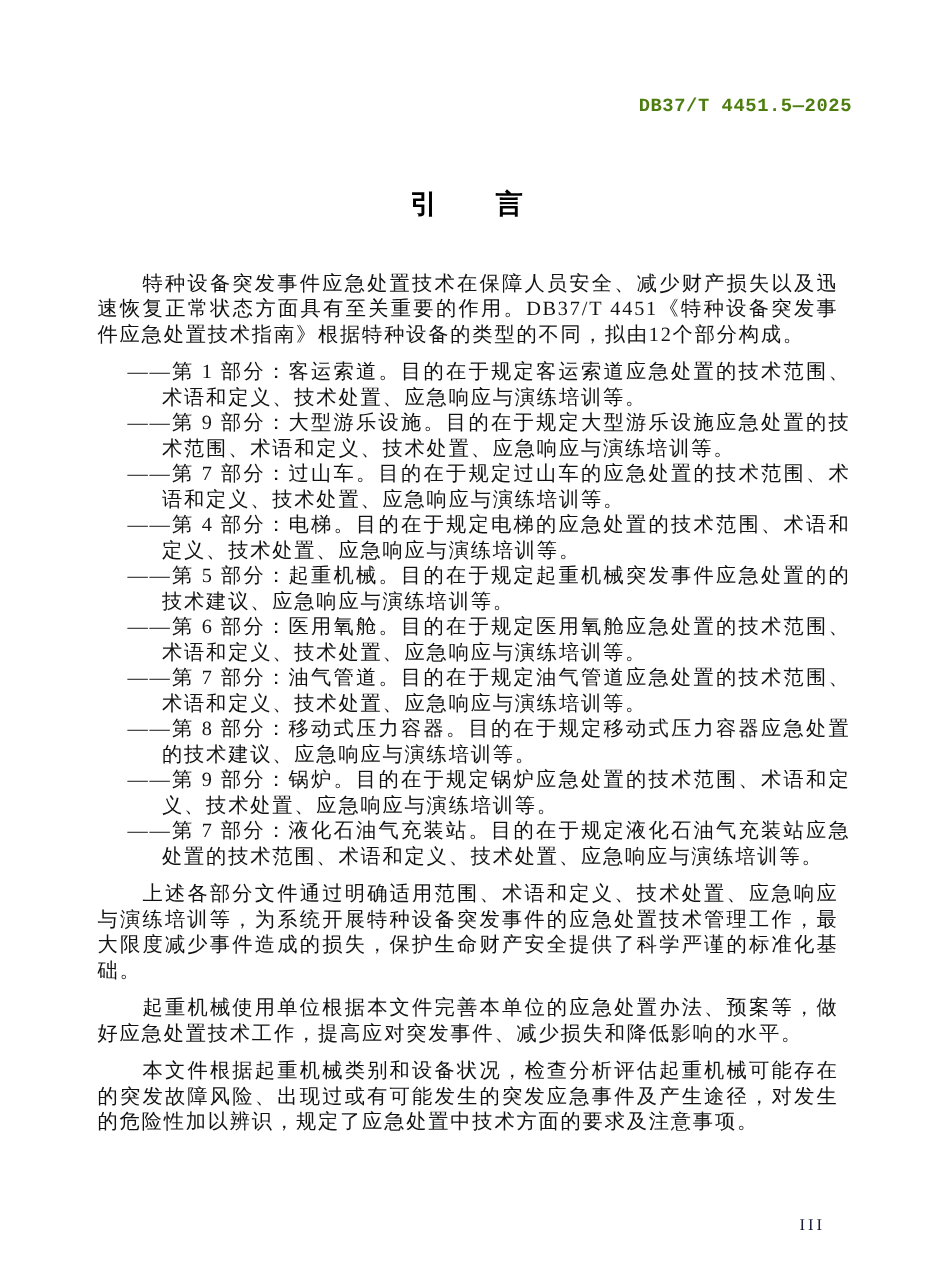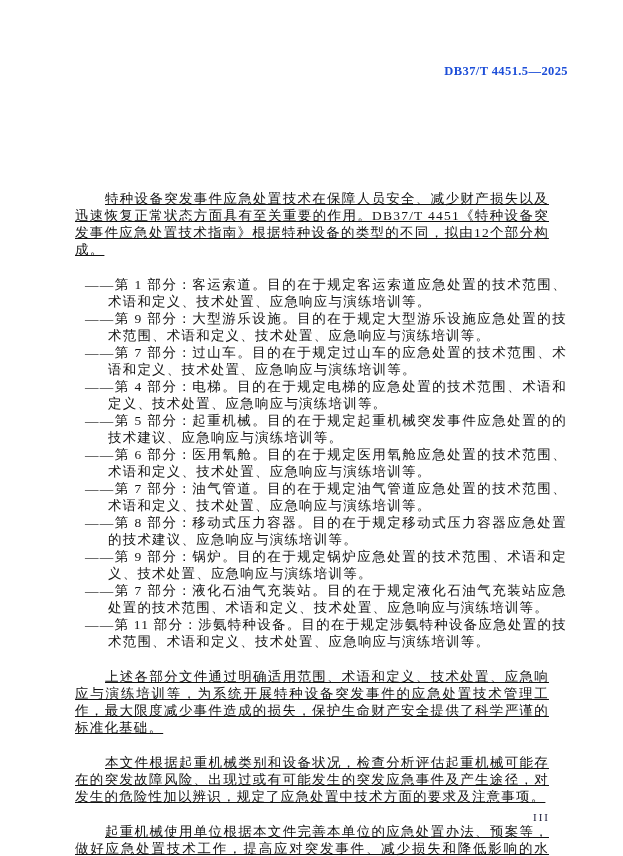--- a/index.html
+++ b/index.html
@@ -13,25 +13,25 @@
     height: 856px;
     background: #ffffff;
     overflow: hidden;
     font-family: "Liberation Serif", "DejaVu Serif", serif;
     color: #121212;
   }
   .doc-code {
     position: absolute;
     top: 64px;
     right: 55px;
-    font-family: Liberation Serif, serif;
+    font-family: Liberation Mono, monospace;
     font-weight: bold;
     font-size: 12.5px;
     letter-spacing: 0.4px;
-    color: #1d4ed8;
+    color: #4d7c0f;
     white-space: nowrap;
   }
   .doc-title {
     position: absolute;
     top: 124px;
     left: 0;
     width: 100%;
     text-align: center;
     font-family: "Liberation Sans", "DejaVu Sans", sans-serif;
     font-weight: bold;
@@ -44,23 +44,22 @@
     top: 172px;
     left: 57px;
     width: 510px;
     font-size: 13.5px;
     line-height: 17px;
     letter-spacing: 1.2px;
     text-align: justify;
     color: #121212;
   }
   .para {
-    margin: 18px;
+    margin: 8px;
     text-indent: 30px;
-    text-decoration: underline;
   }
   .part {
     margin: 0;
     padding-left: 51px;
     text-indent: -23px;
   }
   .page-num {
     position: absolute;
     top: 811px;
     left: 533px;
@@ -70,38 +69,38 @@
     color: #1c1c3a;
   }
 </style>
 </head>
 <body>
 
 <div class="page">
 
   <div class="doc-code">DB37/T 4451.5—2025</div>
 
+  <div class="doc-title">引　　言</div>
 
   <div class="content">
 
     <p class="para">特种设备突发事件应急处置技术在保障人员安全、减少财产损失以及迅速恢复正常状态方面具有至关重要的作用。DB37/T 4451《特种设备突发事件应急处置技术指南》根据特种设备的类型的不同，拟由12个部分构成。</p>
 
     <p class="part">——第 1 部分：客运索道。目的在于规定客运索道应急处置的技术范围、术语和定义、技术处置、应急响应与演练培训等。</p>
     <p class="part">——第 9 部分：大型游乐设施。目的在于规定大型游乐设施应急处置的技术范围、术语和定义、技术处置、应急响应与演练培训等。</p>
     <p class="part">——第 7 部分：过山车。目的在于规定过山车的应急处置的技术范围、术语和定义、技术处置、应急响应与演练培训等。</p>
     <p class="part">——第 4 部分：电梯。目的在于规定电梯的应急处置的技术范围、术语和定义、技术处置、应急响应与演练培训等。</p>
     <p class="part">——第 5 部分：起重机械。目的在于规定起重机械突发事件应急处置的的技术建议、应急响应与演练培训等。</p>
     <p class="part">——第 6 部分：医用氧舱。目的在于规定医用氧舱应急处置的技术范围、术语和定义、技术处置、应急响应与演练培训等。</p>
     <p class="part">——第 7 部分：油气管道。目的在于规定油气管道应急处置的技术范围、术语和定义、技术处置、应急响应与演练培训等。</p>
     <p class="part">——第 8 部分：移动式压力容器。目的在于规定移动式压力容器应急处置的技术建议、应急响应与演练培训等。</p>
     <p class="part">——第 9 部分：锅炉。目的在于规定锅炉应急处置的技术范围、术语和定义、技术处置、应急响应与演练培训等。</p>
     <p class="part">——第 7 部分：液化石油气充装站。目的在于规定液化石油气充装站应急处置的技术范围、术语和定义、技术处置、应急响应与演练培训等。</p>
-    <p class="part">——第 11 部分：涉氨特种设备。目的在于规定涉氨特种设备应急处置的技术范围、术语和定义、技术处置、应急响应与演练培训等。</p>
 
     <p class="para">上述各部分文件通过明确适用范围、术语和定义、技术处置、应急响应与演练培训等，为系统开展特种设备突发事件的应急处置技术管理工作，最大限度减少事件造成的损失，保护生命财产安全提供了科学严谨的标准化基础。</p>
+    <p class="para">起重机械使用单位根据本文件完善本单位的应急处置办法、预案等，做好应急处置技术工作，提高应对突发事件、减少损失和降低影响的水平。</p>
     <p class="para">本文件根据起重机械类别和设备状况，检查分析评估起重机械可能存在的突发故障风险、出现过或有可能发生的突发应急事件及产生途径，对发生的危险性加以辨识，规定了应急处置中技术方面的要求及注意事项。</p>
-    <p class="para">起重机械使用单位根据本文件完善本单位的应急处置办法、预案等，做好应急处置技术工作，提高应对突发事件、减少损失和降低影响的水平。</p>
 
   </div>
 
   <div class="page-num">III</div>
 
 </div>
 
 </body></html>

